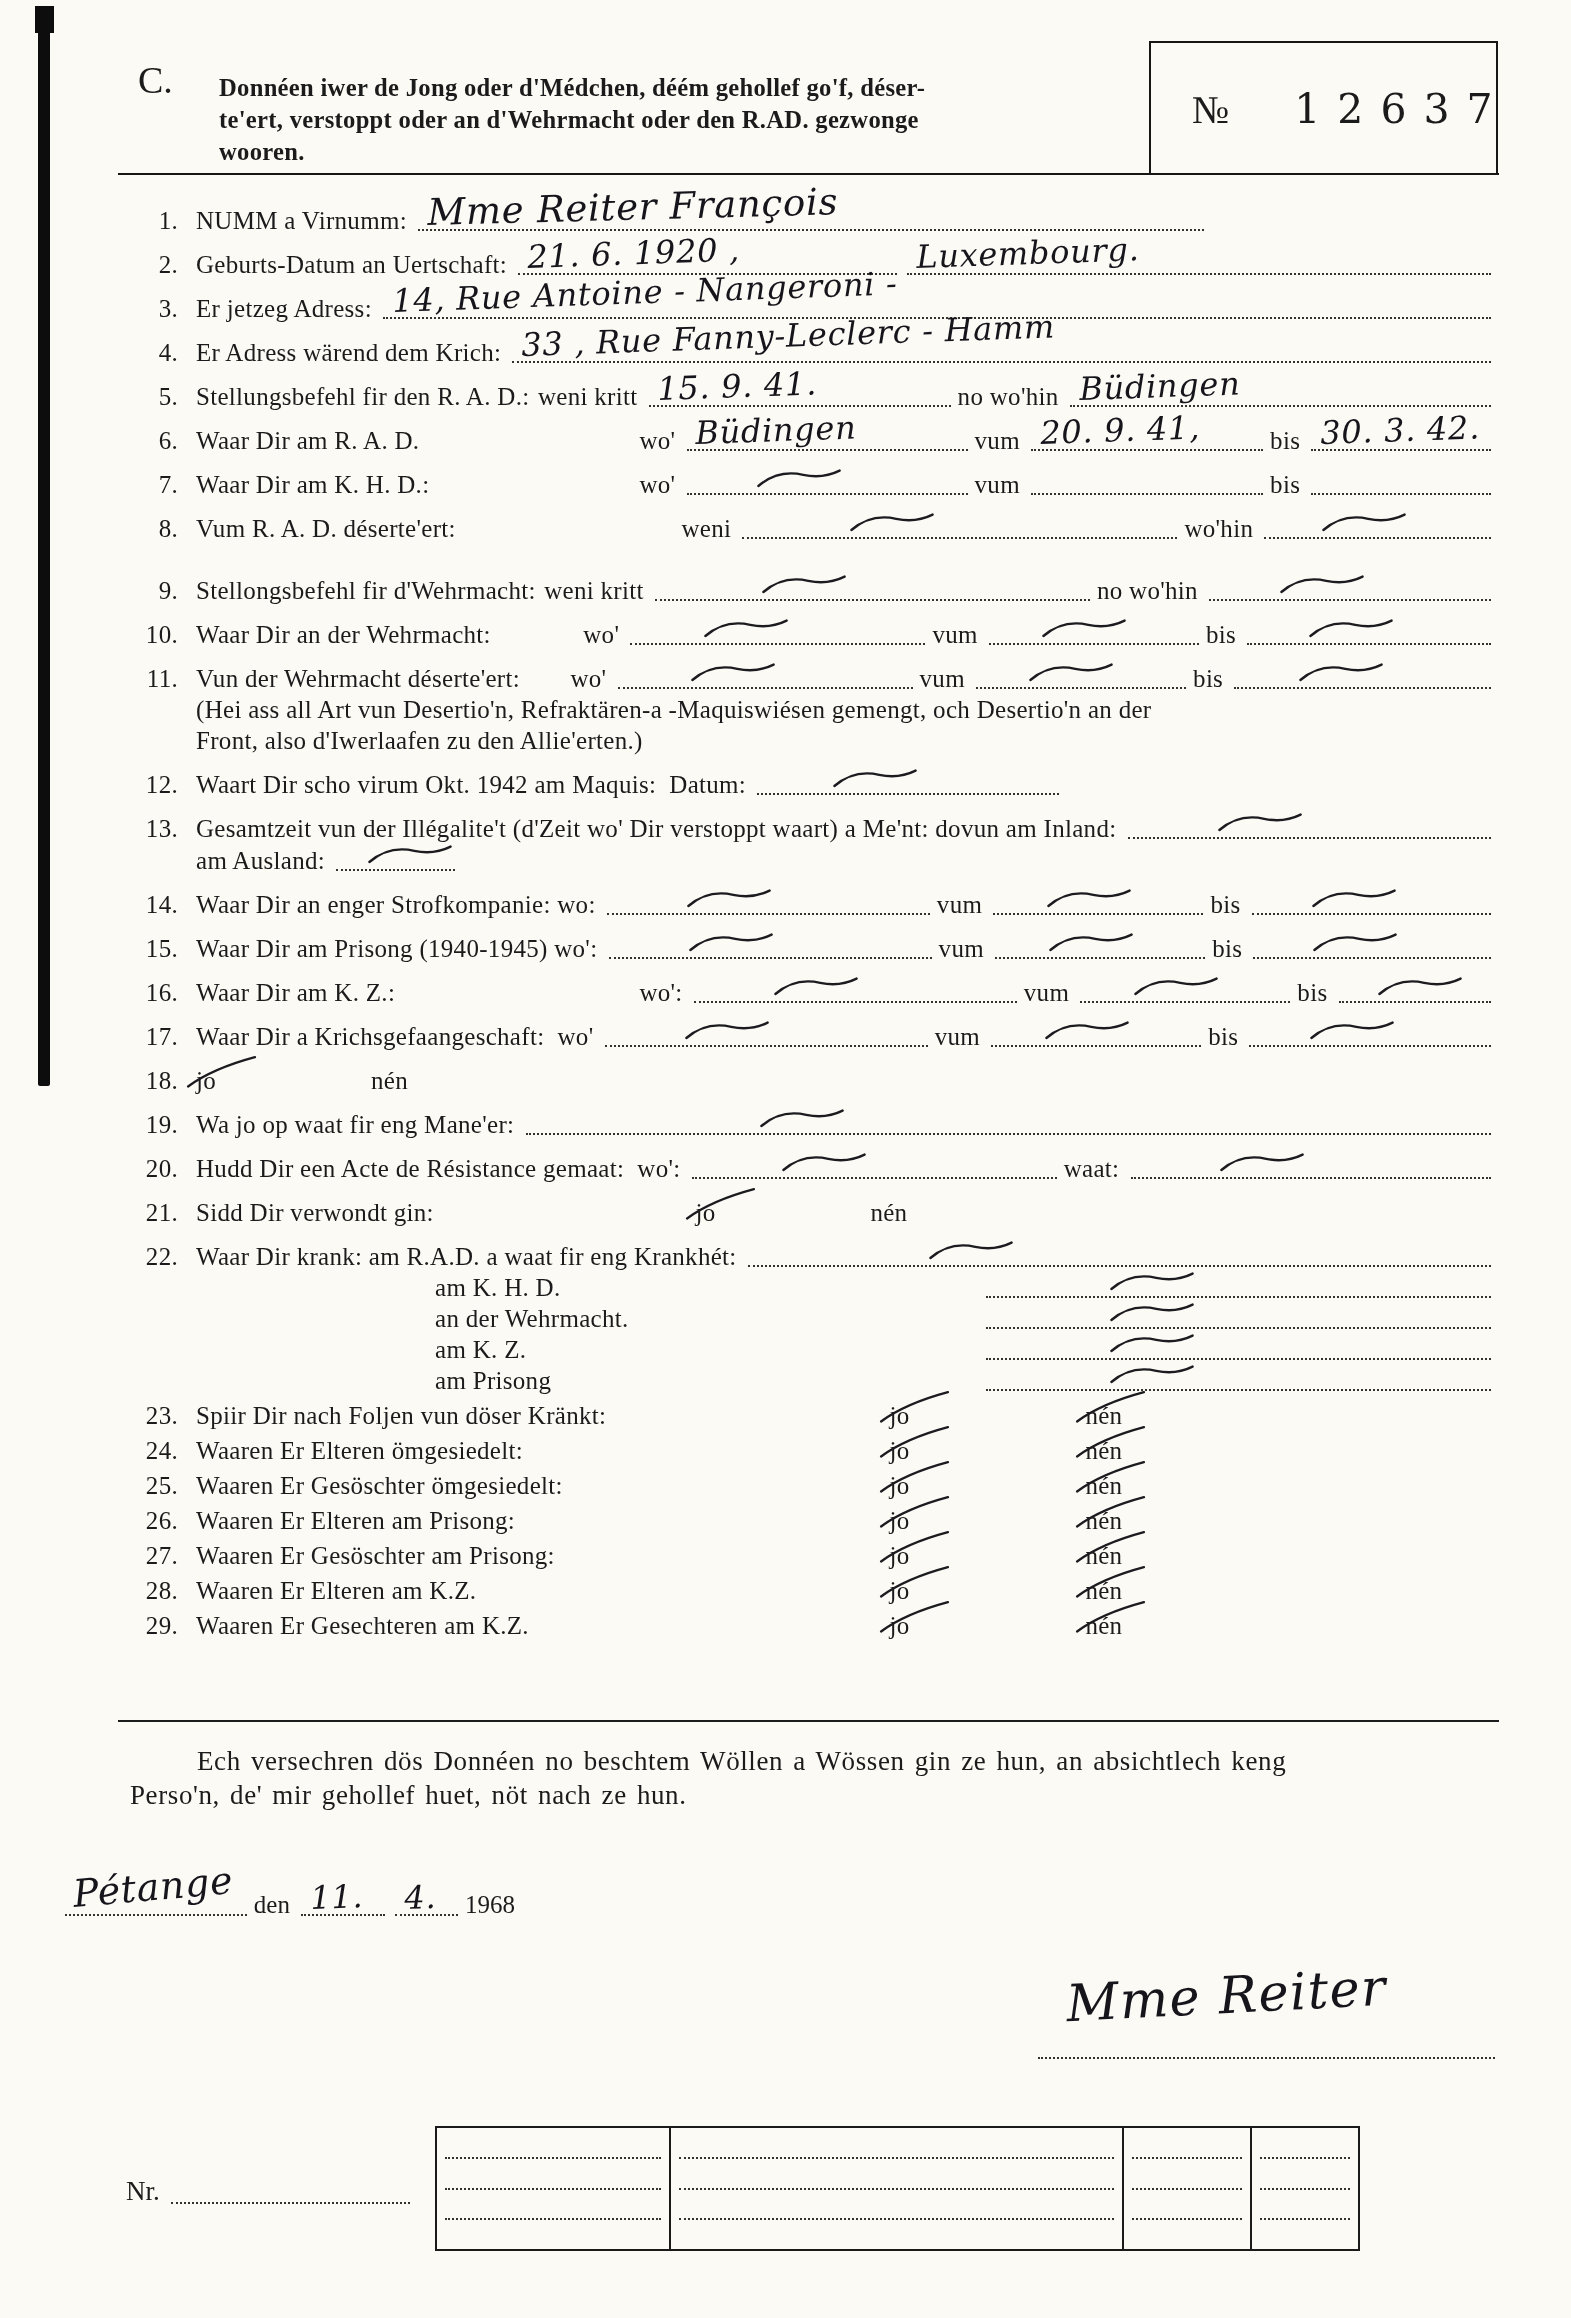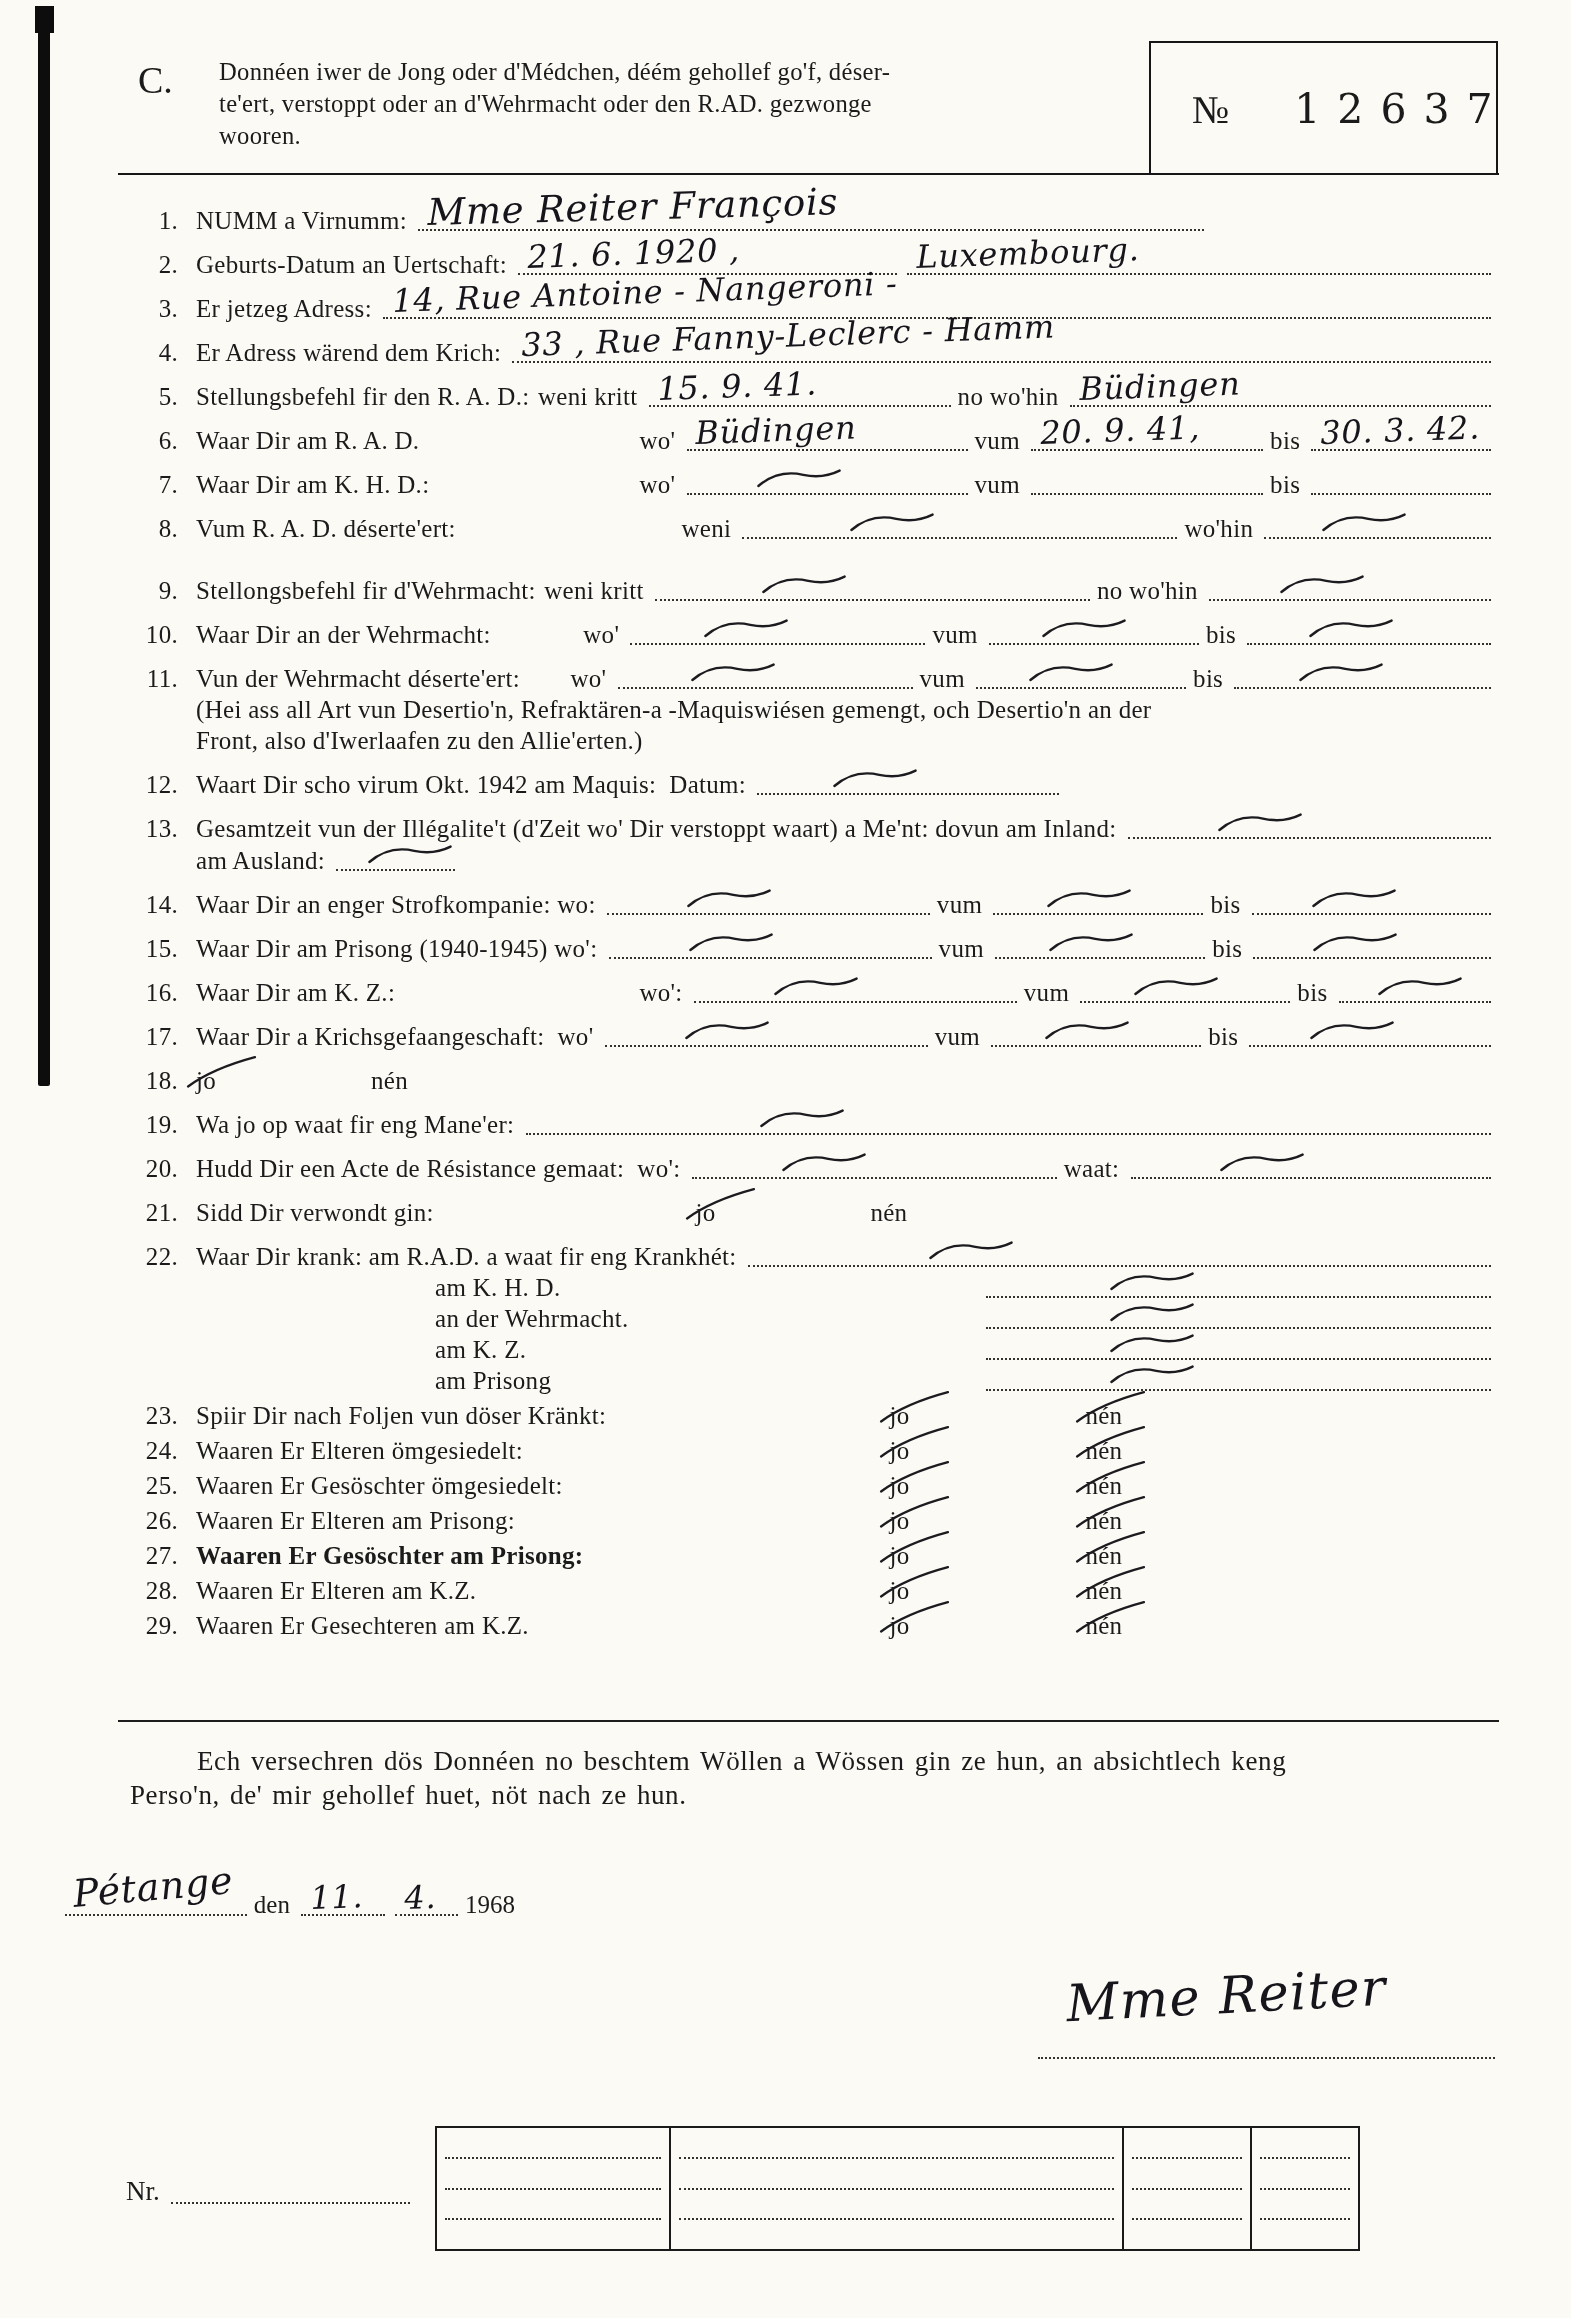--- a/index.html
+++ b/index.html
@@ -6,21 +6,21 @@
   html,body{background:#9a9a98}
   .page{position:relative;width:1571px;height:2319px;background:#fbfaf5;color:#1b1b1b;
         font-family:"Liberation Serif","DejaVu Serif",serif;overflow:hidden;margin:0 auto}
 
   
   .scan-bar{position:absolute;left:38px;top:7px;width:12px;height:1079px;background:#0d0d0d;border-radius:2.1px}
   .scan-bar::before{content:"";position:absolute;left:-2.8px;top:-1.4px;width:19px;height:27px;background:#0d0d0d}
 
   
   .letter{position:absolute;left:138px;top:58px;font-size:38px}
-  .hdr{position:absolute;left:219px;top:56px;width:919px;font-weight:normal;font-size:24.6px;line-height:32px;letter-spacing:0.3px}
+  .hdr{position:absolute;left:219px;top:72px;width:919px;font-weight:bold;font-size:24.6px;line-height:32px;letter-spacing:0.3px}
   .nobox{position:absolute;left:1149px;top:41px;width:349px;height:134px;border:2.1px solid #161616;border-bottom:none;
          display:flex;align-items:center;padding-left:41px;gap:65px}
   .nosign{font-size:39px}
   .noval{font-size:41px;letter-spacing:17px;font-family:"DejaVu Serif",serif}
   .rule-top{position:absolute;left:118px;top:173px;width:1381px;height:2.1px;background:#161616}
 
   
   .items{position:absolute;left:130px;top:195px;width:1368px;font-size:25px;letter-spacing:0.3px}
   .row{display:flex;align-items:flex-end;height:44px;padding-bottom:4.2px}
   .row.note{height:31px}
@@ -483,21 +483,21 @@
         <span class="lbl" style="width: 685px;">Waaren Er Elteren am Prisong:</span>
         <span class="word" style="width: 196px;"><span>jo</span><span class="wstrike"><svg width="73" height="39" viewBox="0 0 104 56">
               <path d="M4 48 Q40 22 100 6" fill="none" stroke="#1c1c20" stroke-width="3.4" stroke-linecap="round"></path>
             </svg></span></span>
         <span class="word"><span>nén</span><span class="wstrike"><svg width="73" height="39" viewBox="0 0 104 56">
               <path d="M4 48 Q40 22 100 6" fill="none" stroke="#1c1c20" stroke-width="3.4" stroke-linecap="round"></path>
             </svg></span></span>
       </div>
       <div class="row tight">
         <span class="num">27.</span>
-        <span class="lbl" style="width: 685px; font-weight: bold;">Waaren Er Gesöschter am Prisong:</span>
+        <span class="lbl" style="width: 685px;">Waaren Er Gesöschter am Prisong:</span>
         <span class="word" style="width: 196px;"><span>jo</span><span class="wstrike"><svg width="73" height="39" viewBox="0 0 104 56">
               <path d="M4 48 Q40 22 100 6" fill="none" stroke="#1c1c20" stroke-width="3.4" stroke-linecap="round"></path>
             </svg></span></span>
         <span class="word"><span>nén</span><span class="wstrike"><svg width="73" height="39" viewBox="0 0 104 56">
               <path d="M4 48 Q40 22 100 6" fill="none" stroke="#1c1c20" stroke-width="3.4" stroke-linecap="round"></path>
             </svg></span></span>
       </div>
       <div class="row tight">
         <span class="num">28.</span>
         <span class="lbl" style="width: 685px;">Waaren Er Elteren am K.Z.</span>

